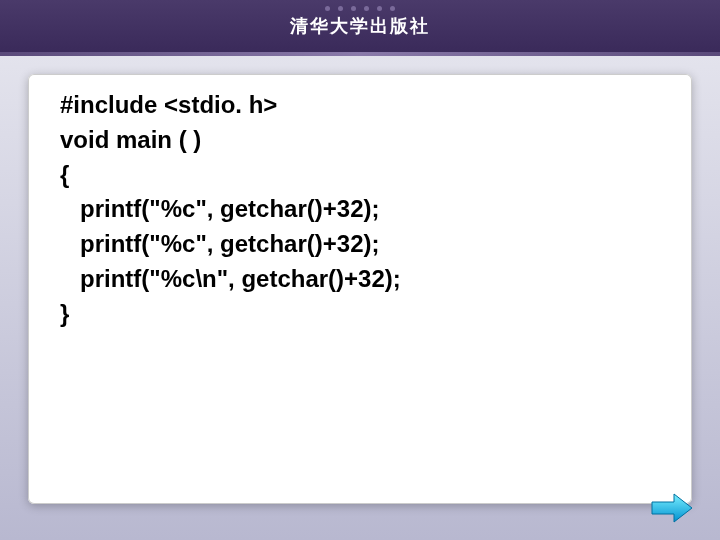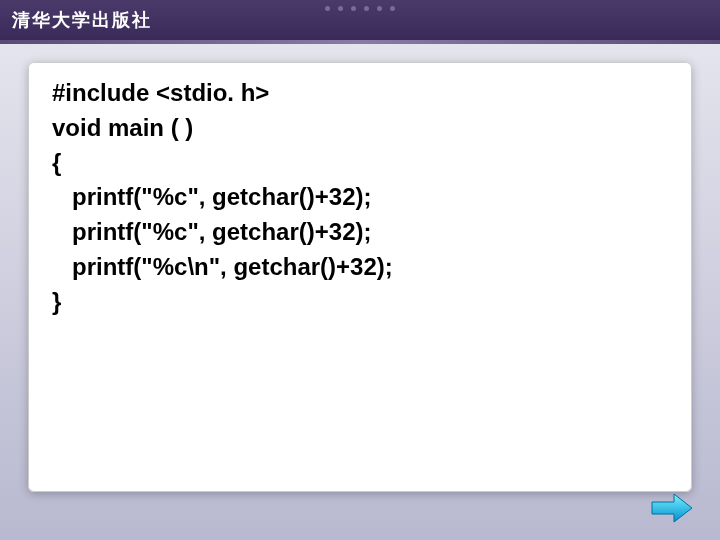--- a/index.html
+++ b/index.html
@@ -5,25 +5,25 @@
   * { margin: 0; padding: 0; box-sizing: border-box; }
   body {
     width: 720px;
     height: 540px;
     background: linear-gradient(to bottom, #e8e8f0 0%, #d0d0e0 50%, #b8b8d0 100%);
     font-family: "Microsoft YaHei", SimHei, Arial, sans-serif;
     position: relative;
     overflow: hidden;
   }
   .header-bar {
-    height: 40px;
+    height: 52px;
     background: linear-gradient(to bottom, #4a3a6a 0%, #3a2a5a 100%);
     display: flex;
     align-items: center;
-    justify-content: space-between;
+    justify-content: center;
     padding: 0 12px;
     position: relative;
   }
   .publisher-cn {
     color: #fff;
     font-size: 18px;
     font-weight: bold;
     letter-spacing: 2px;
   }
   .dots {
@@ -62,21 +62,21 @@
     line-height: 1.5;
     margin-left: 8px;
     margin-bottom: 10px;
   }
   .code-block {
     font-family: Arial, sans-serif;
     font-size: 24px;
     font-weight: bold;
     color: #000;
     line-height: 1.45;
-    margin-left: 4px;
+    margin-left: 12px;
     white-space: pre;
   }
   .nav-arrow {
     position: absolute;
     bottom: 14px;
     right: 26px;
     width: 44px;
     height: 36px;
   }
 </style>

